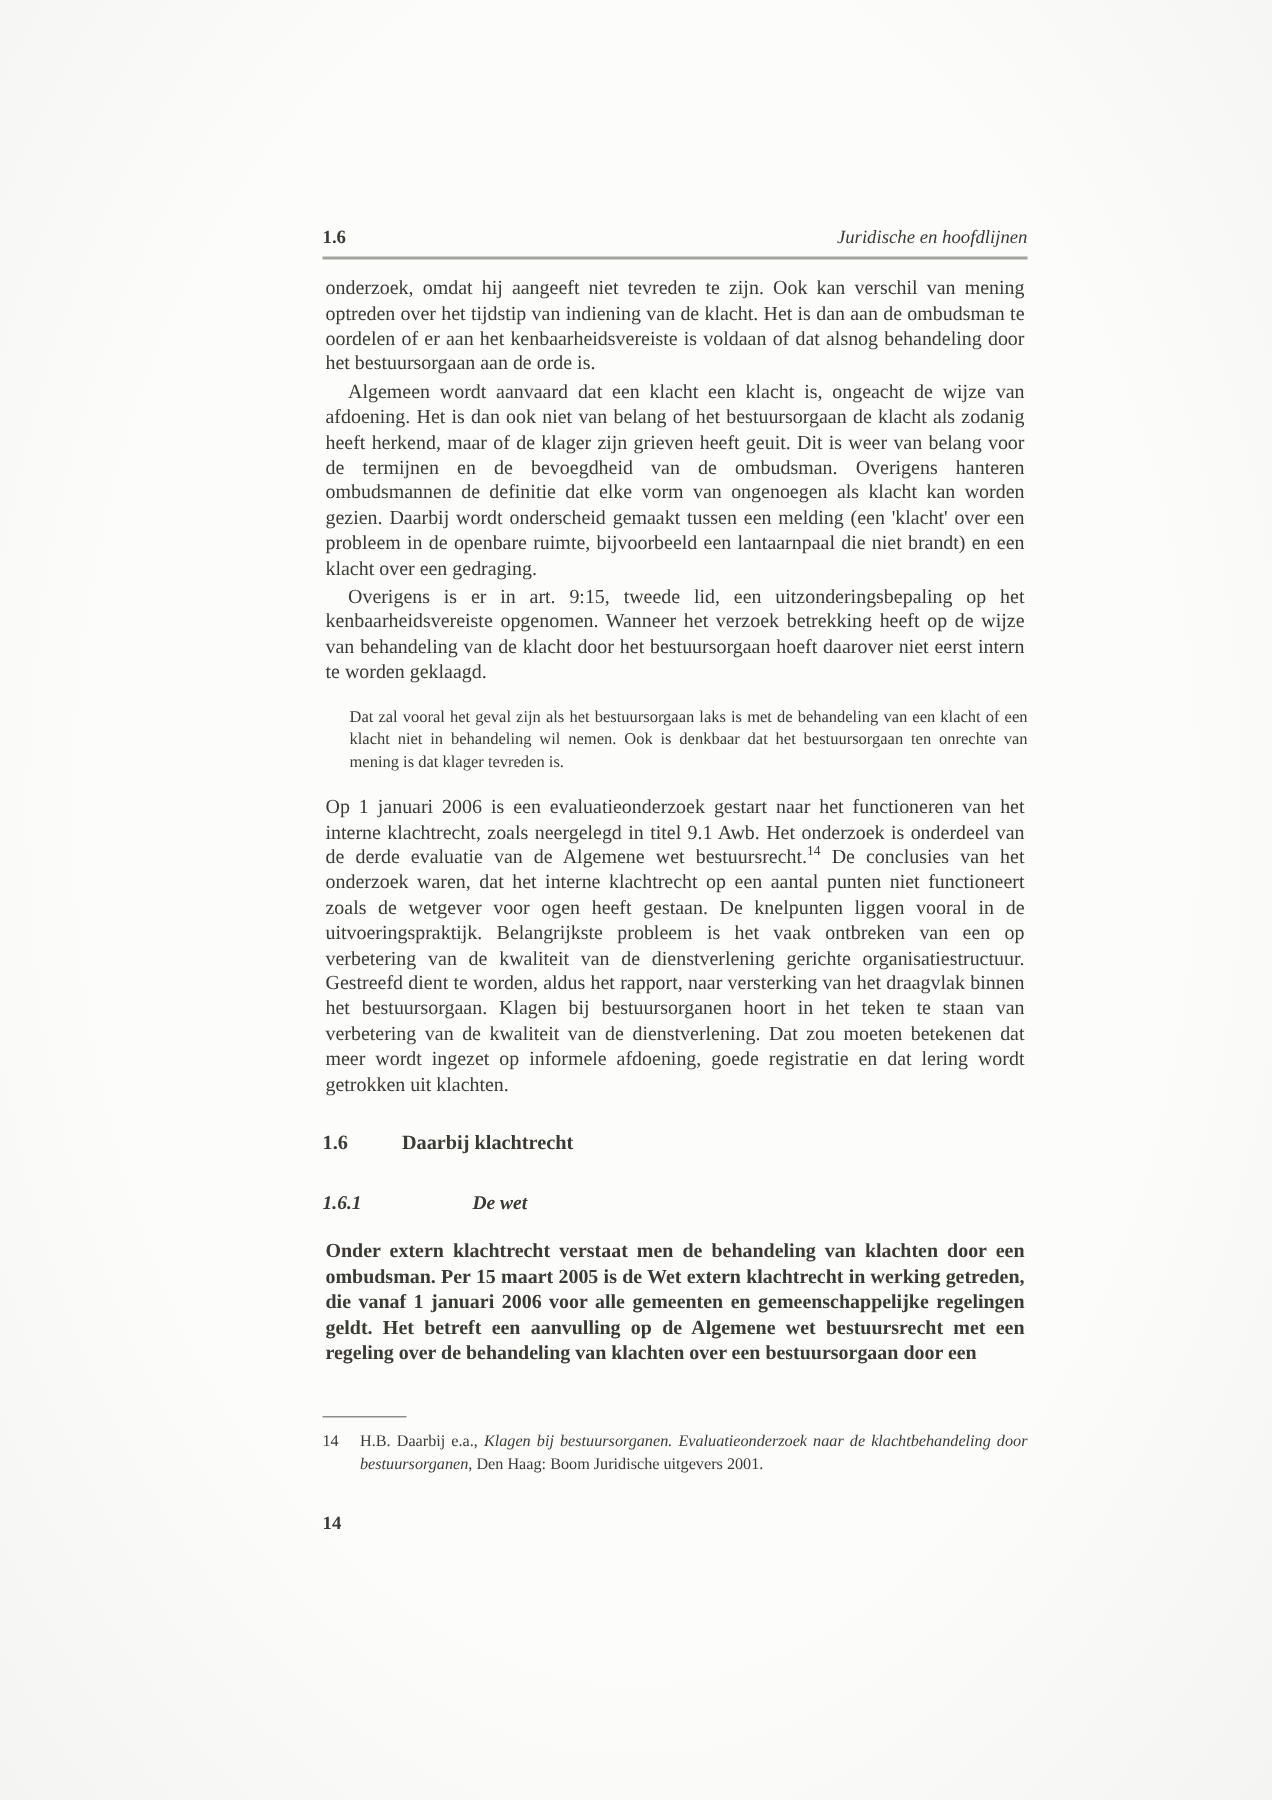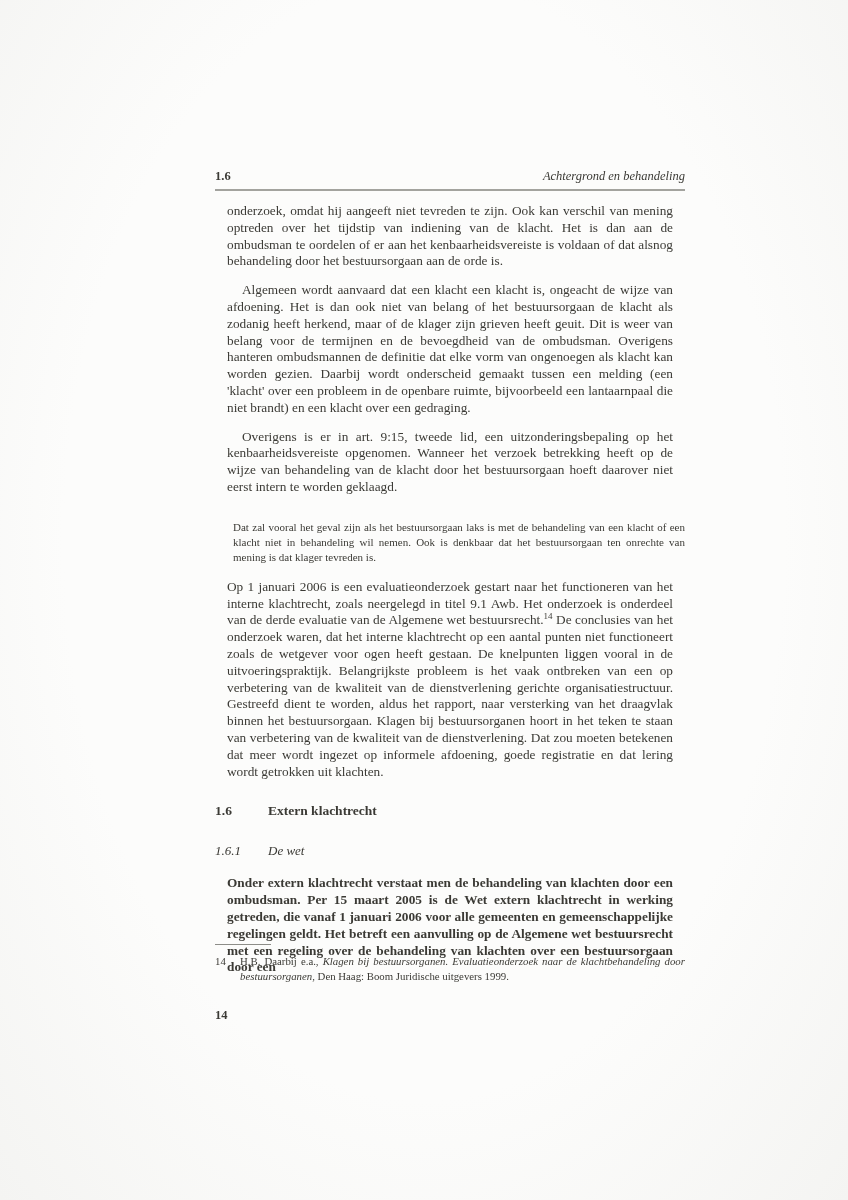--- a/index.html
+++ b/index.html
@@ -11,21 +11,21 @@
     height: 1200px;
     position: relative;
     background: radial-gradient(ellipse at 50% 45%, #fcfcfb 60%, #f4f4f2 100%);
     font-family: "Liberation Serif", "DejaVu Serif", serif;
     color: #3b3a35;
     overflow: hidden;
   }
   .page-content {
     position: absolute;
     left: 215px;
-    top: 169px;
+    top: 151px;
     width: 470px;
   }
   .running-header {
     display: flex;
     justify-content: space-between;
     align-items: baseline;
     font-size: 12.5px;
     line-height: 14px;
     padding-bottom: 6px;
     border-bottom: 2px solid #a3a39e;
@@ -36,27 +36,27 @@
   }
   .running-header .running-title {
     font-style: italic;
   }
   .body-text {
     font-size: 13.3px;
     line-height: 16.8px;
     text-align: justify;
   }
   .body-text p {
-    margin: 12px;
+    margin: 2px;
   }
   .body-text p.indent {
     text-indent: 15px;
   }
   .blockquote {
-    margin: 24px 0 14px 18px;
+    margin: 14px 0 14px 18px;
     font-size: 11px;
     line-height: 15px;
     text-align: justify;
   }
   sup.note-ref {
     font-size: 9px;
     line-height: 0;
     vertical-align: 5px;
   }
   .section-heading {
@@ -65,25 +65,26 @@
     font-size: 13.5px;
     line-height: 17px;
     margin-top: 22px;
   }
   .section-heading .h-num {
     width: 53px;
     flex: 0 0 53px;
   }
   .subsection-heading {
     display: flex;
-    font-weight: normal;
+    font-weight: bold;
     font-style: italic;
     font-size: 13px;
     line-height: 17px;
     margin-top: 23px;
+    gap: 47px;
   }
   .subsection-heading .h-num {
     width: 53px;
     flex: 0 0 53px;
   }
   .after-heading {
     margin-top: 16px !important;
     font-weight: bold;
   }
   .footnote-block {
@@ -117,48 +118,48 @@
     font-size: 12.5px;
   }
 </style>
 </head>
 <body>
 
 <div class="page-content">
 
   <div class="running-header">
     <span class="section-num">1.6</span>
-    <span class="running-title">Achtergrond en behandeling</span>
+    <span class="running-title">Juridische en hoofdlijnen</span>
   </div>
 
   <div class="body-text">
     <p>onderzoek, omdat hij aangeeft niet tevreden te zijn. Ook kan verschil van mening optreden over het tijdstip van indiening van de klacht. Het is dan aan de ombudsman te oordelen of er aan het kenbaarheidsvereiste is voldaan of dat alsnog behandeling door het bestuursorgaan aan de orde is.</p>
     <p class="indent">Algemeen wordt aanvaard dat een klacht een klacht is, ongeacht de wijze van afdoening. Het is dan ook niet van belang of het bestuursorgaan de klacht als zodanig heeft herkend, maar of de klager zijn grieven heeft geuit. Dit is weer van belang voor de termijnen en de bevoegdheid van de ombudsman. Overigens hanteren ombudsmannen de definitie dat elke vorm van ongenoegen als klacht kan worden gezien. Daarbij wordt onderscheid gemaakt tussen een melding (een 'klacht' over een probleem in de openbare ruimte, bijvoorbeeld een lantaarnpaal die niet brandt) en een klacht over een gedraging.</p>
     <p class="indent">Overigens is er in art. 9:15, tweede lid, een uitzonderingsbepaling op het kenbaarheidsvereiste opgenomen. Wanneer het verzoek betrekking heeft op de wijze van behandeling van de klacht door het bestuursorgaan hoeft daarover niet eerst intern te worden geklaagd.</p>
 
     <div class="blockquote">Dat zal vooral het geval zijn als het bestuursorgaan laks is met de behandeling van een klacht of een klacht niet in behandeling wil nemen. Ook is denkbaar dat het bestuursorgaan ten onrechte van mening is dat klager tevreden is.</div>
 
     <p><span>Op 1 januari 2006 is een evaluatieonderzoek gestart naar het functioneren van het interne klachtrecht, zoals neergelegd in titel 9.1 Awb. Het onderzoek is onderdeel van de derde evaluatie van de Algemene wet bestuursrecht.</span><sup class="note-ref">14</sup><span> De conclusies van het onderzoek waren, dat het interne klachtrecht op een aantal punten niet functioneert zoals de wetgever voor ogen heeft gestaan. De knelpunten liggen vooral in de uitvoeringspraktijk. Belangrijkste probleem is het vaak ontbreken van een op verbetering van de kwaliteit van de dienstverlening gerichte organisatiestructuur. Gestreefd dient te worden, aldus het rapport, naar versterking van het draagvlak binnen het bestuursorgaan. Klagen bij bestuursorganen hoort in het teken te staan van verbetering van de kwaliteit van de dienstverlening. Dat zou moeten betekenen dat meer wordt ingezet op informele afdoening, goede registratie en dat lering wordt getrokken uit klachten.</span></p>
 
     <div class="section-heading">
       <span class="h-num">1.6</span>
-      <span>Extern klachtrecht</span>
+      <span>Daarbij klachtrecht</span>
     </div>
 
     <div class="subsection-heading">
       <span class="h-num">1.6.1</span>
       <span>De wet</span>
     </div>
 
     <p class="after-heading">Onder extern klachtrecht verstaat men de behandeling van klachten door een ombudsman. Per 15 maart 2005 is de Wet extern klachtrecht in werking getreden, die vanaf 1 januari 2006 voor alle gemeenten en gemeenschappelijke regelingen geldt. Het betreft een aanvulling op de Algemene wet bestuursrecht met een regeling over de behandeling van klachten over een bestuursorgaan door een</p>
   </div>
 
 </div>
 
 <div class="footnote-block">
   <div class="footnote-rule"></div>
   <div class="footnote">
     <span class="fn-num">14</span>
-    <span><span>H.B. Daarbij e.a., </span><span class="fn-italic">Klagen bij bestuursorganen. Evaluatieonderzoek naar de klachtbehandeling door bestuursorganen</span><span>, Den Haag: Boom Juridische uitgevers 1999.</span></span>
+    <span><span>H.B. Daarbij e.a., </span><span class="fn-italic">Klagen bij bestuursorganen. Evaluatieonderzoek naar de klachtbehandeling door bestuursorganen</span><span>, Den Haag: Boom Juridische uitgevers 2001.</span></span>
   </div>
 </div>
 
 <div class="page-number">14</div>
 
 </body></html>

